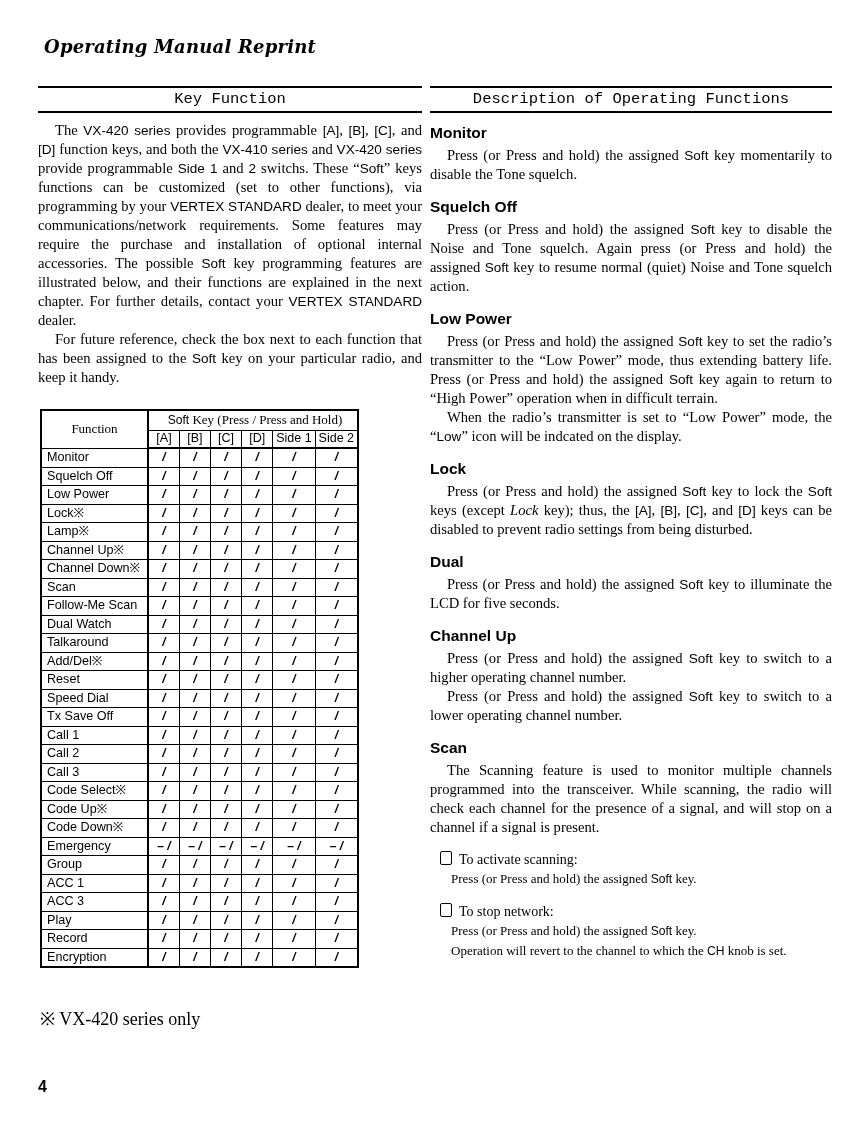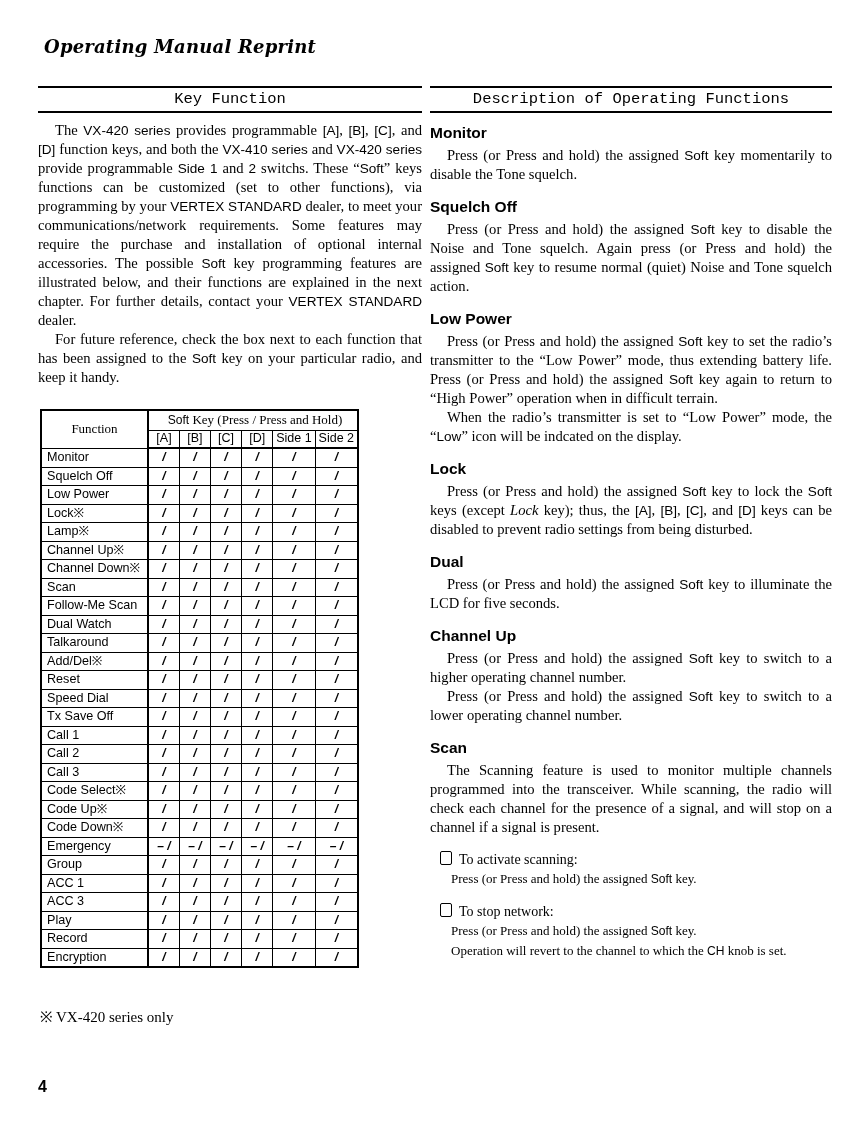--- a/index.html
+++ b/index.html
@@ -62,21 +62,21 @@
   .func-table td.fn {
     border-right:2px solid #000;
     font-size:12.6px; padding:1px 2px 2px 5px; line-height:14.5px;
     white-space:nowrap;
   }
   .func-table td.cell {
     text-align:center; font-style:italic; font-weight:bold;
     font-size:12px; padding:1px 0 2px 0; line-height:14.5px;
   }
   .footnote {
-    margin:38px 0 0 2px; font-size:15px;
+    margin:38px 0 0 2px; font-size:18px;
     font-family:"Liberation Serif", serif;
   }
 
   
   .fn-head {
     font-family:"Liberation Sans", sans-serif;
     font-size:15.5px; font-weight:bold;
     margin:14px 0 4px 0;
   }
   #right-sections .fn-head:first-child { margin-top:11px; }

